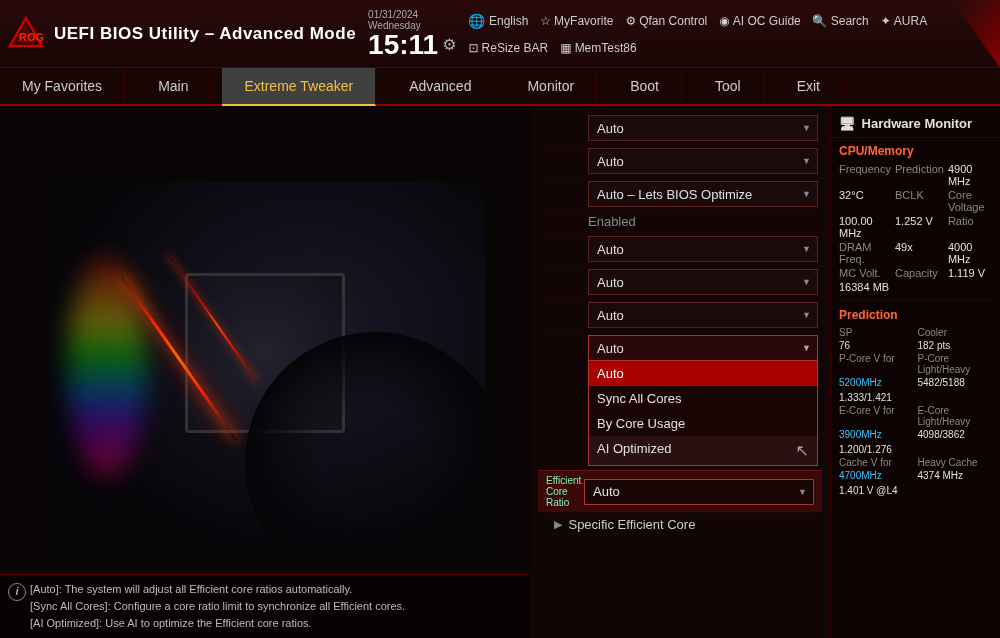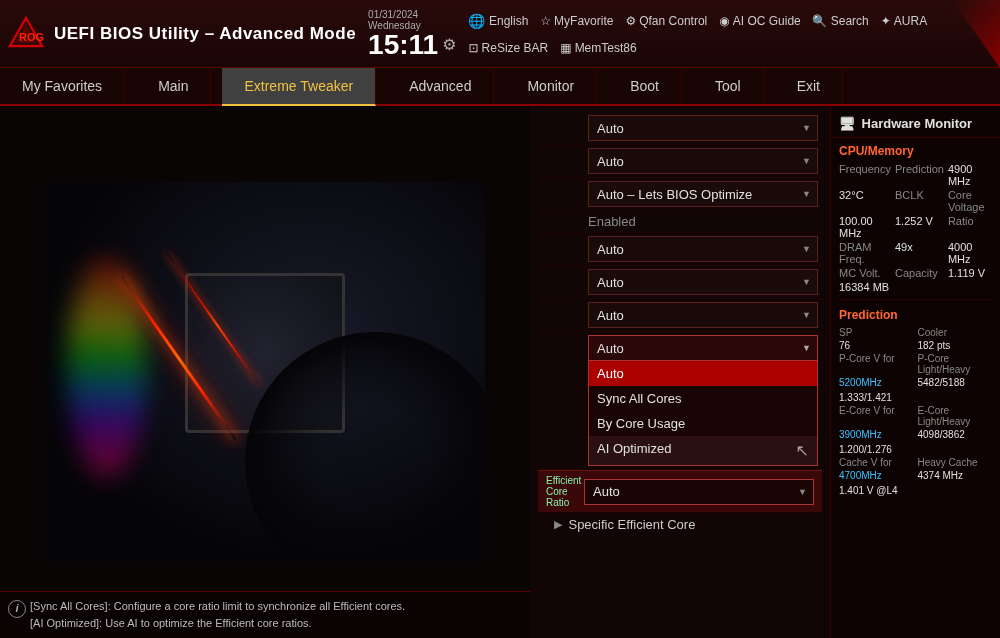--- a/index.html
+++ b/index.html
@@ -496,20 +496,21 @@
         <div class="rgb-glow"></div>
         <div class="mb-socket"></div>
         <div class="laser-line"></div>
         <div class="laser-line2"></div>
         <div class="dark-circle"></div>
       </div>
     </div>
 
     <div class="bottom-info">
       <div class="info-icon">i</div>
+      <div>[Auto]: The system will adjust all Efficient core ratios automatically.</div>
       <div>[Sync All Cores]: Configure a core ratio limit to synchronize all Efficient cores.</div>
       <div>[AI Optimized]: Use AI to optimize the Efficient core ratios.</div>
     </div>
   </div>
 
   <div class="right-panel">
     <div class="settings-area">
 
       <div class="setting-row">
         <div class="dropdown-wrap">

